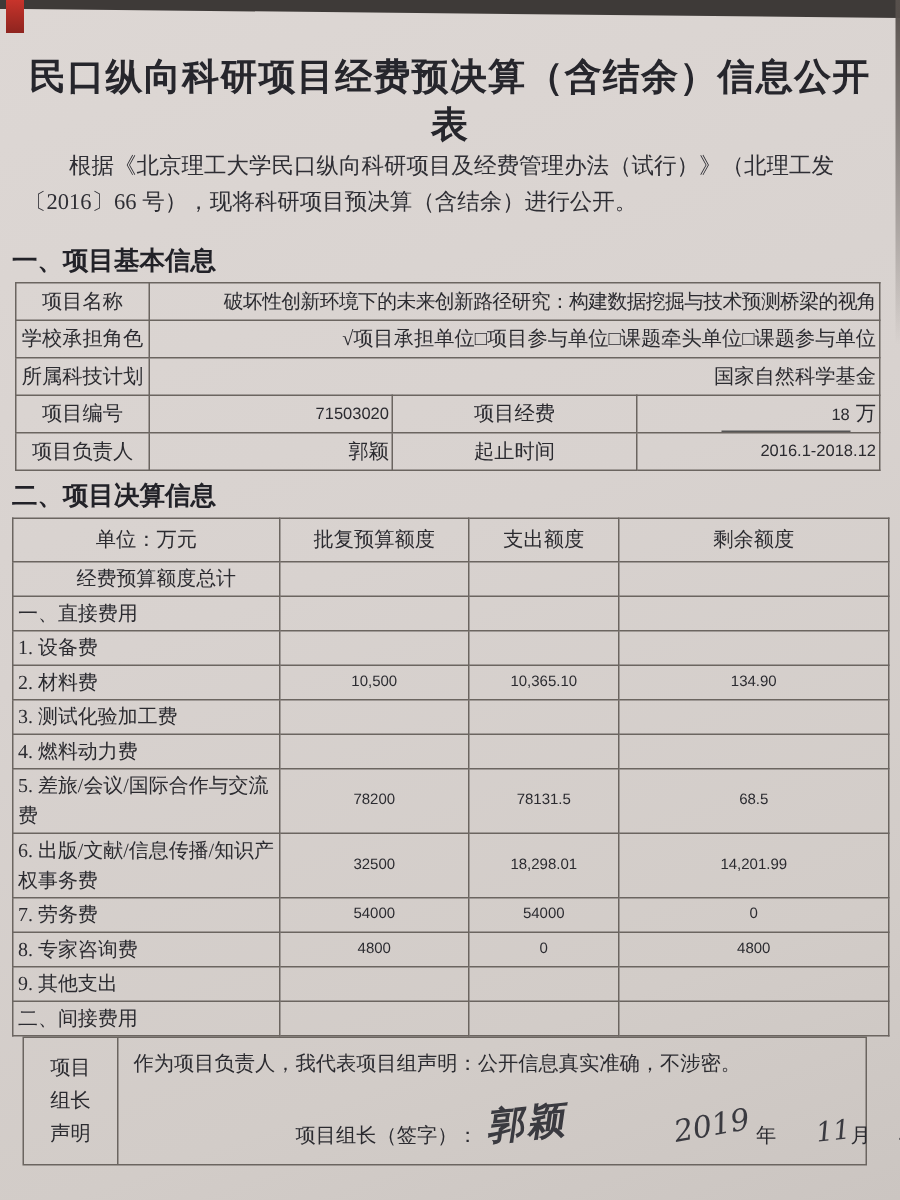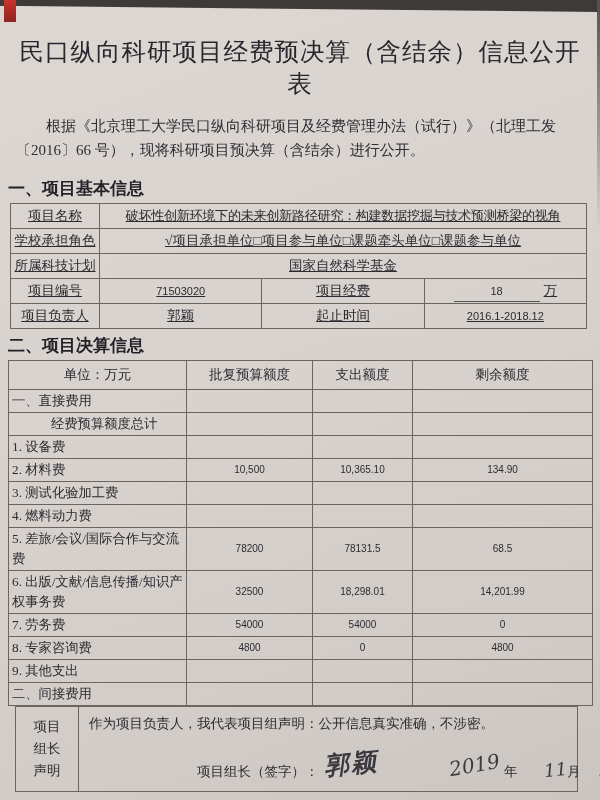--- a/index.html
+++ b/index.html
@@ -26,39 +26,39 @@
     background:linear-gradient(160deg,#ddd7d4 0%,#d8d2cf 45%,#d2ccc8 80%,#cbc5c1 100%);
     z-index:1;
   }
   .red-marker{
     position:absolute;top:0px;left:4px;width:12px;height:22px;
     background:linear-gradient(180deg,#c8342b,#8e241f);
     z-index:4;
   }
   .title{
     margin:30px 18px 0 18px;text-align:center;
-    font-family:"Liberation Sans",sans-serif;font-weight:normal;
+    font-family:"Liberation Sans",sans-serif;font-weight:bold;
     font-size:24.5px;line-height:32px;letter-spacing:1px;color:#26262c;
   }
   .intro{
-    margin:15px 12px 0 16px;text-indent:2em;
+    margin:0 12px 0 16px;text-indent:2em;
     font-size:15px;line-height:23.5px;color:#2e2e34;
   }
   .sec-heading{
     font-family:"Liberation Sans",sans-serif;font-weight:bold;
     font-size:17px;color:#222228;
   }
   .sec1-heading{margin:15px 0 3px 8px;}
   .sec2-heading{margin:5px 0 3px 8px;}
   table{border-collapse:collapse;table-layout:fixed;}
   td,th{border:1px solid #6b6560;font-weight:normal;overflow:hidden;}
   
-  .t1{width:577px;margin-left:10px;font-size:13.5px;text-decoration:underline;}
+  .t1{width:577px;margin-left:10px;font-size:13.5px;}
   .t1 th{width:88px;text-align:center;padding:0;line-height:24px;}
-  .t1 td{text-align:center;line-height:24px;padding:0 2px;}
+  .t1 td{text-align:right;line-height:24px;padding:0 2px;}
   .t1 .num{font-family:"Liberation Sans",sans-serif;font-size:11px;}
   .t1 .name-cell{letter-spacing:-0.4px;font-size:13.2px;}
   .underfill{display:inline-block;width:86px;border-bottom:1px solid #555;line-height:20px;margin-right:4px;}
   
   .t2{width:584px;margin-left:8px;font-size:13.3px;border-radius:19px;}
   .t2 col.c1{width:178px;}
   .t2 col.c2{width:126px;}
   .t2 col.c3{width:100px;}
   .t2 col.c4{width:180px;}
   .t2 th{padding:5px 0;text-align:center;font-size:13.5px;}
@@ -147,27 +147,27 @@
           <col class="c4">
         </colgroup>
       <tbody>
           <tr>
         <th>单位：万元</th>
         <th>批复预算额度</th>
         <th>支出额度</th>
         <th>剩余额度</th>
       </tr>
       <tr>
+        <td class="lbl indent">经费预算额度总计</td>
+        <td class="val"></td>
+        <td class="val"></td>
+        <td class="val"></td>
+      </tr>
+      <tr>
         <td class="lbl">一、直接费用</td>
-        <td class="val"></td>
-        <td class="val"></td>
-        <td class="val"></td>
-      </tr>
-      <tr>
-        <td class="lbl indent">经费预算额度总计</td>
         <td class="val"></td>
         <td class="val"></td>
         <td class="val"></td>
       </tr>
       <tr>
         <td class="lbl">1. 设备费</td>
         <td class="val"></td>
         <td class="val"></td>
         <td class="val"></td>
       </tr>

